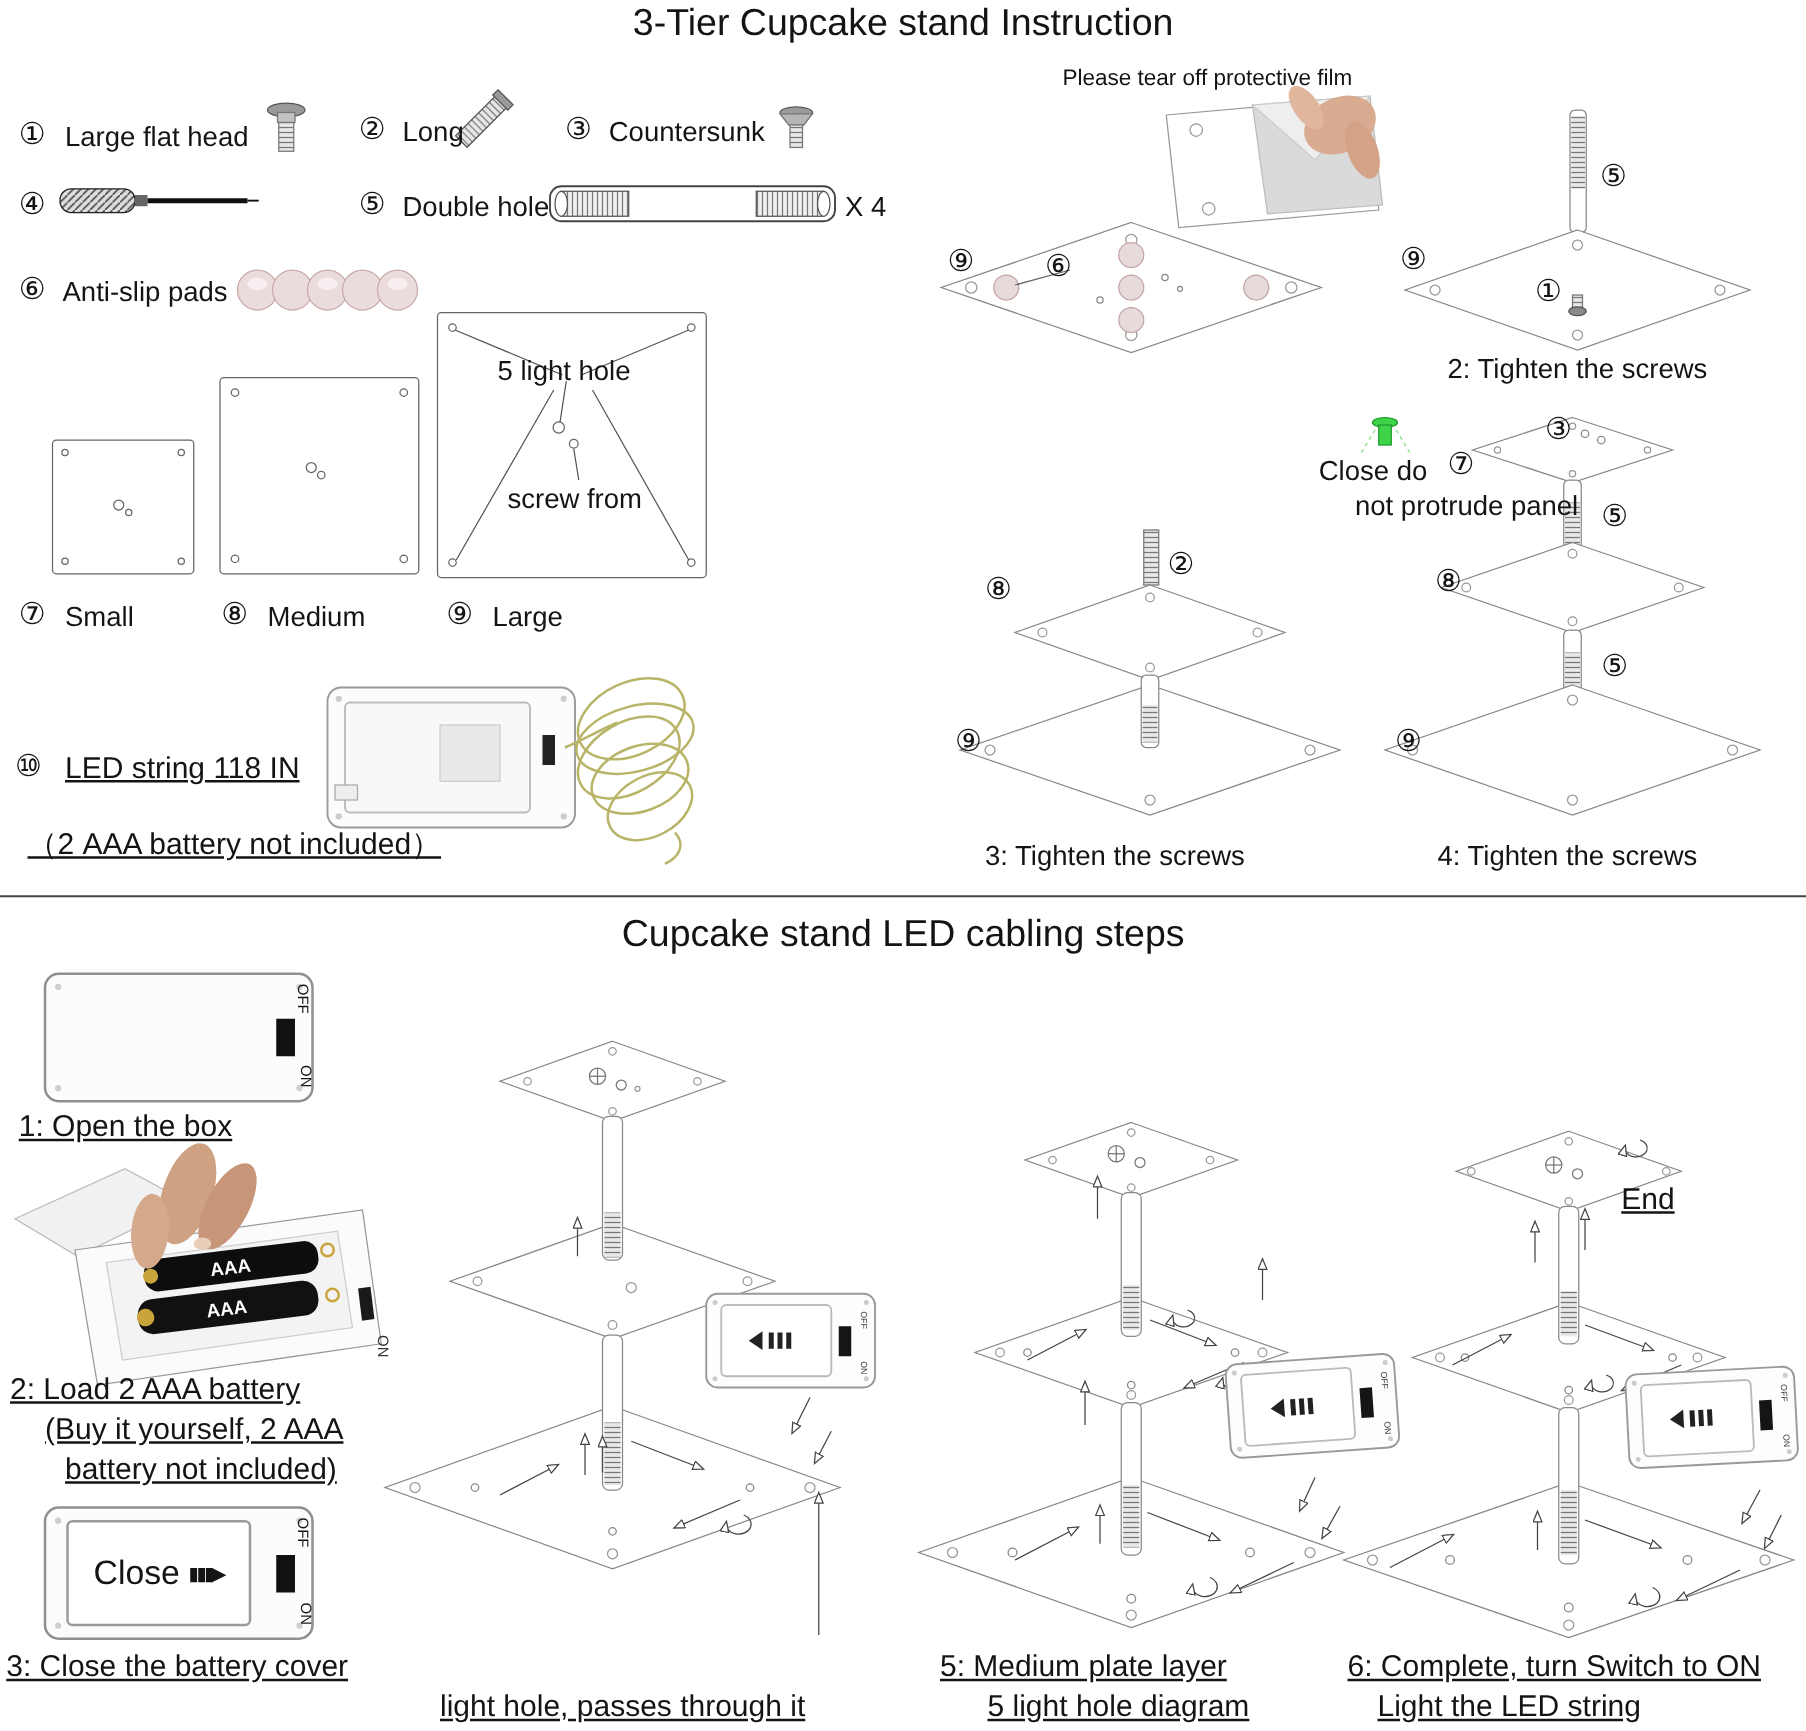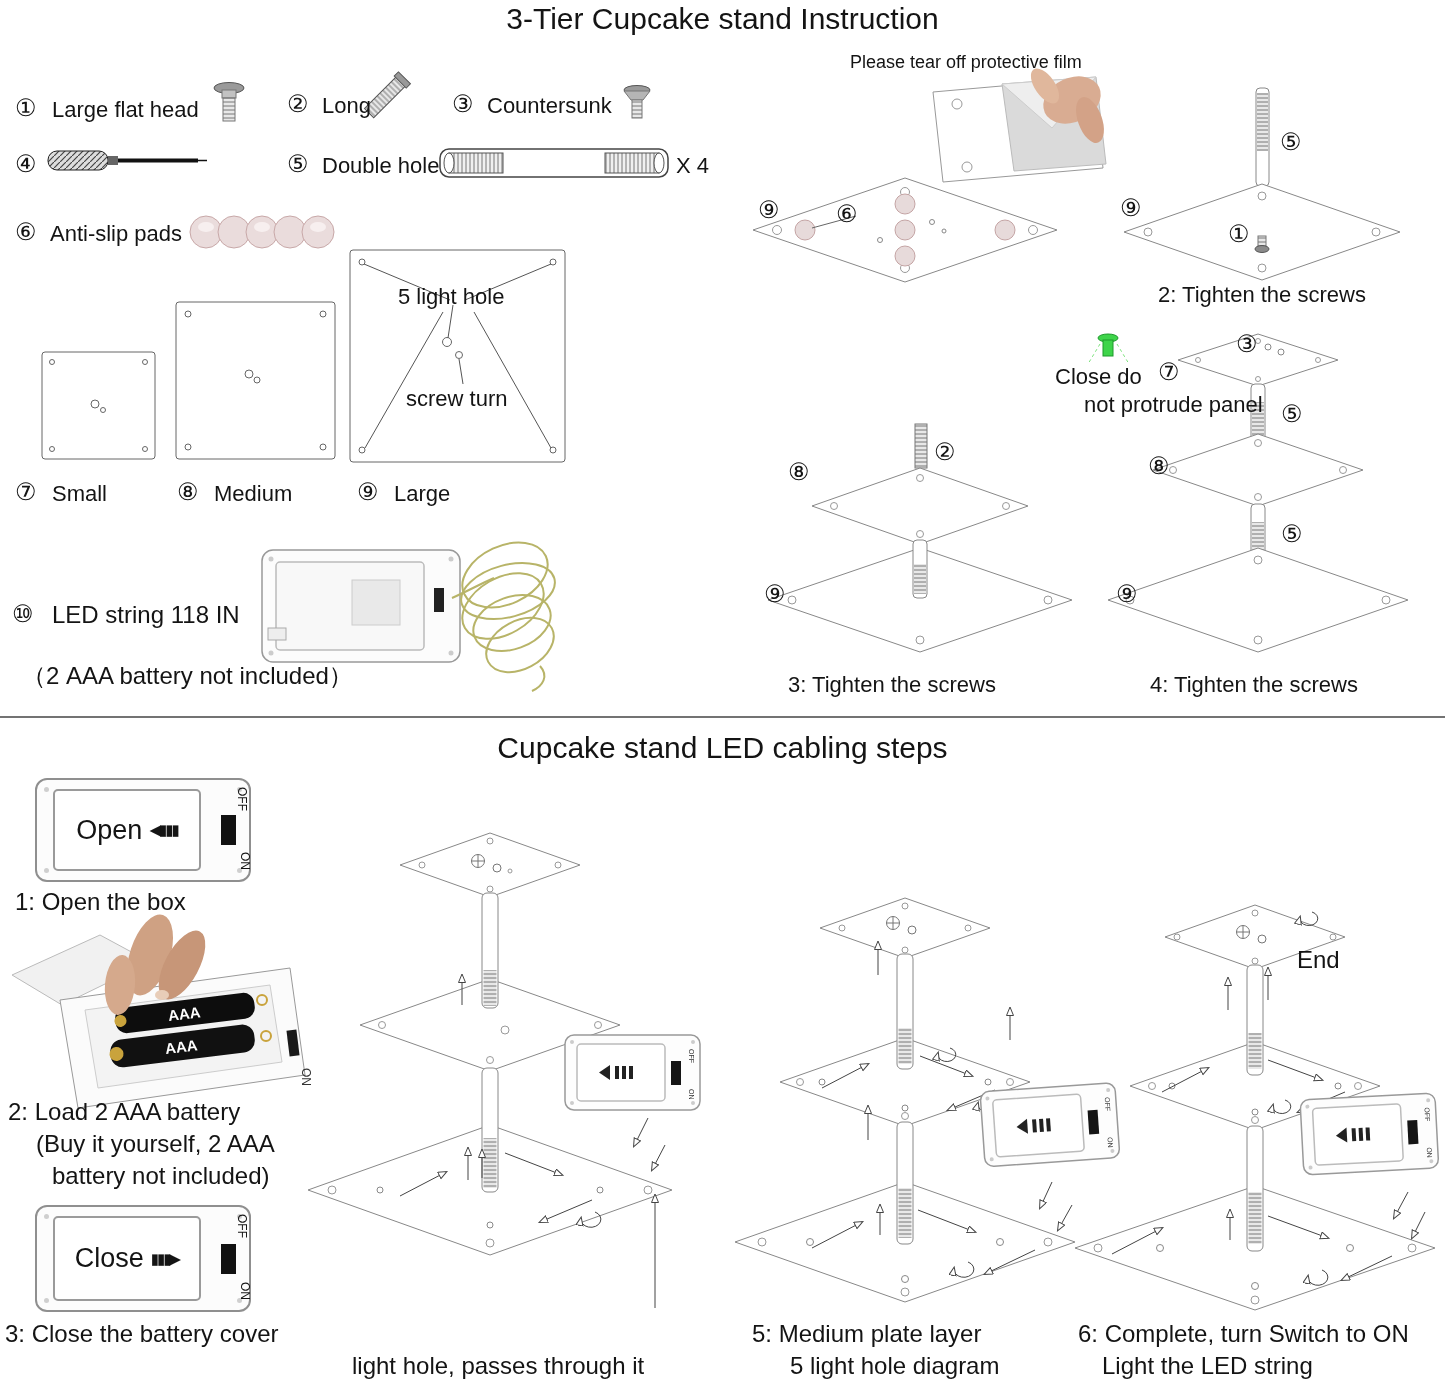--- a/index.html
+++ b/index.html
@@ -1,20 +1,20 @@
 <!DOCTYPE html>
 <html><head>
 <meta charset="utf-8">
 <style>
   html,body{margin:0;padding:0;background:#fff;}
   .page{position:relative;width:1445px;height:1385px;background:#fff;
         font-family:"Liberation Sans",sans-serif;color:#141414;overflow:hidden;}
   svg.layer{position:absolute;left:0;top:0;}
   .t{position:absolute;white-space:pre;font-size:22px;line-height:1.15;}
-  .t24{font-size:24px;}
+  .t24{font-size:24px;text-decoration:underline;}
   .t19{font-size:18px;}
   .num{font-size:24px;}
   .title{position:absolute;left:0;width:100%;text-align:center;font-size:30px;white-space:pre;}
   .bat-box{position:absolute;width:212px;background:#fcfcfc;border:2px solid #8f8f8f;border-radius:12px;}
   .bat-inner{position:absolute;left:16px;top:9px;right:48px;bottom:9px;border:2px solid #9a9a9a;
              border-radius:5px;background:#fff;display:flex;align-items:center;justify-content:center;gap:7px;}
   .bat-label{font-size:27px;}
   .bat-arrow{font-size:15px;letter-spacing:-2px;}
   .bat-switch{position:absolute;right:13px;top:50%;transform:translateY(-50%);width:15px;height:30px;background:#111;}
   .bat-onoff{position:absolute;right:-5px;font-size:12px;transform:rotate(90deg);}
@@ -427,21 +427,21 @@
 <div class="t" style="left:322px;top:93px">Long</div>
 <div class="t num" style="left:452px;top:90px">③</div>
 <div class="t" style="left:487px;top:93px">Countersunk</div>
 <div class="t num" style="left:15px;top:150px">④</div>
 <div class="t num" style="left:287px;top:150px">⑤</div>
 <div class="t" style="left:322px;top:153px">Double hole</div>
 <div class="t" style="left:676px;top:153px">X 4</div>
 <div class="t num" style="left:15px;top:218px">⑥</div>
 <div class="t" style="left:50px;top:221px">Anti-slip pads</div>
 <div class="t" style="left:398px;top:284px">5 light hole</div>
-<div class="t" style="left:406px;top:386px">screw turn</div>
+<div class="t" style="left:406px;top:386px">screw from</div>
 <div class="t num" style="left:15px;top:478px">⑦</div>
 <div class="t" style="left:52px;top:481px">Small</div>
 <div class="t num" style="left:177px;top:478px">⑧</div>
 <div class="t" style="left:214px;top:481px">Medium</div>
 <div class="t num" style="left:357px;top:478px">⑨</div>
 <div class="t" style="left:394px;top:481px">Large</div>
 <div class="t num" style="left:12px;top:600px">⑩</div>
 <div class="t t24" style="left:52px;top:601px">LED string 118 IN</div>
 <div class="t t24" style="left:22px;top:662px">（2 AAA battery not included）</div>
 
@@ -466,24 +466,20 @@
 <div class="t" style="left:1084px;top:392px">not protrude panel</div>
 <div class="t" style="left:1150px;top:672px">4: Tighten the screws</div>
 
 <div class="title" style="top:731px">Cupcake stand LED cabling steps</div>
 
 <div class="bat-box" style="left:35px;top:778px;height:100px">
   <span class="dot" style="left:7px;top:7px"></span>
   <span class="dot" style="right:7px;top:7px"></span>
   <span class="dot" style="left:7px;bottom:7px"></span>
   <span class="dot" style="right:7px;bottom:7px"></span>
-  <div class="bat-inner">
-    <span class="bat-label">Open</span>
-    <span class="bat-arrow">◀▮▮▮</span>
-  </div>
   <div class="bat-switch"></div>
   <div class="bat-onoff" style="top:12px">OFF</div>
   <div class="bat-onoff" style="bottom:12px">ON</div>
 </div>
 <div class="t t24" style="left:15px;top:888px">1: Open the box</div>
 
 <div class="t t24" style="left:8px;top:1098px">2: Load 2 AAA battery</div>
 <div class="t t24" style="left:36px;top:1130px">(Buy it yourself, 2 AAA</div>
 <div class="t t24" style="left:52px;top:1162px">battery not included)</div>
 

